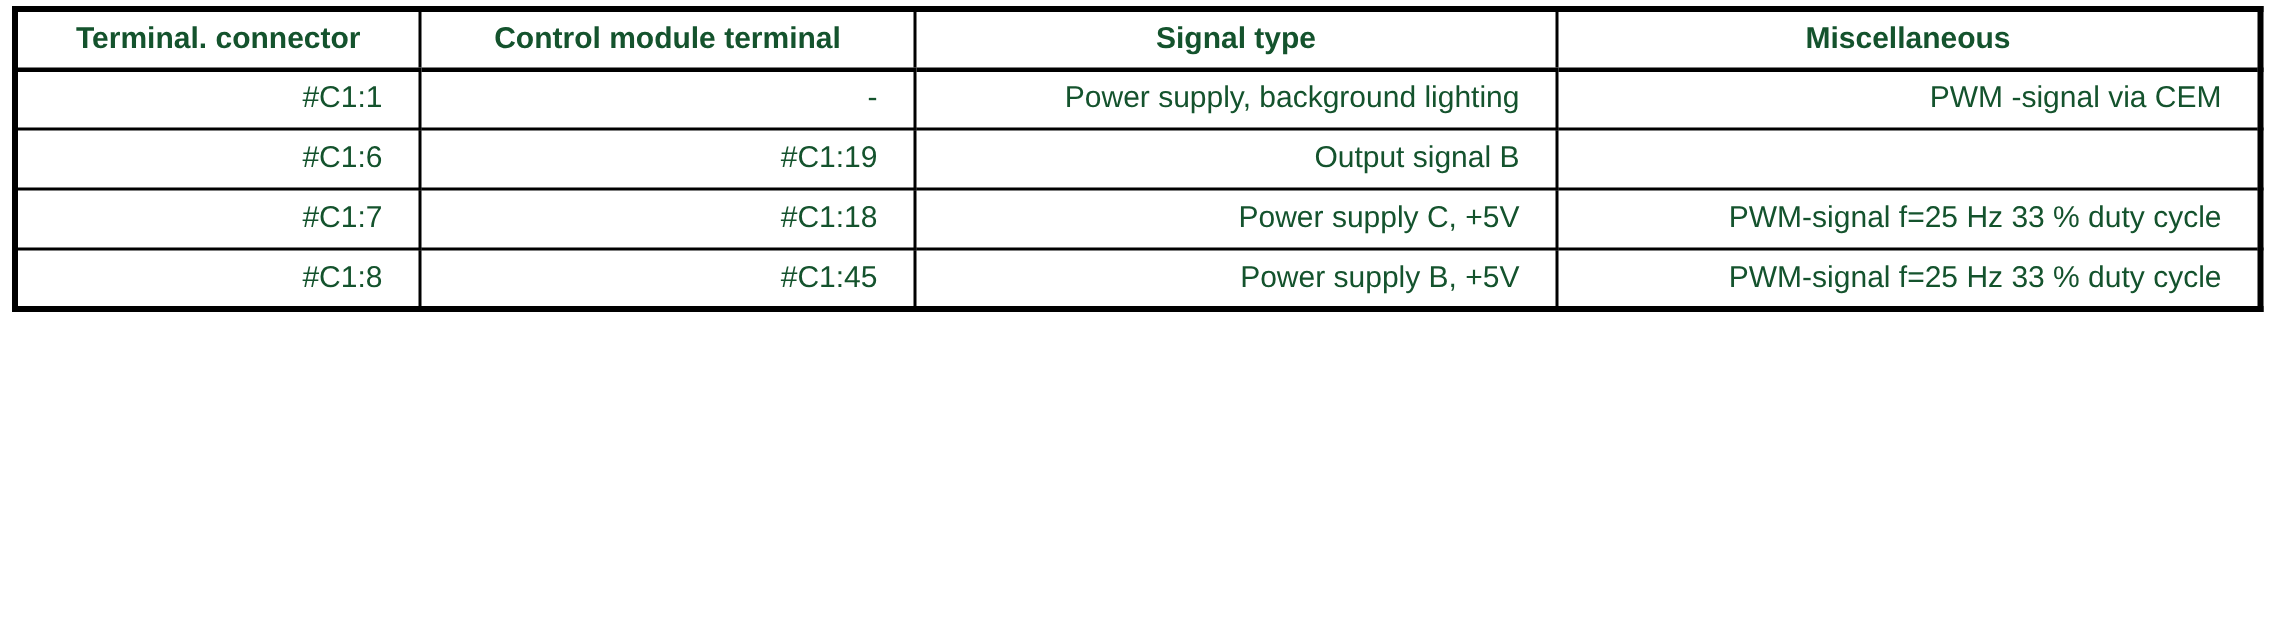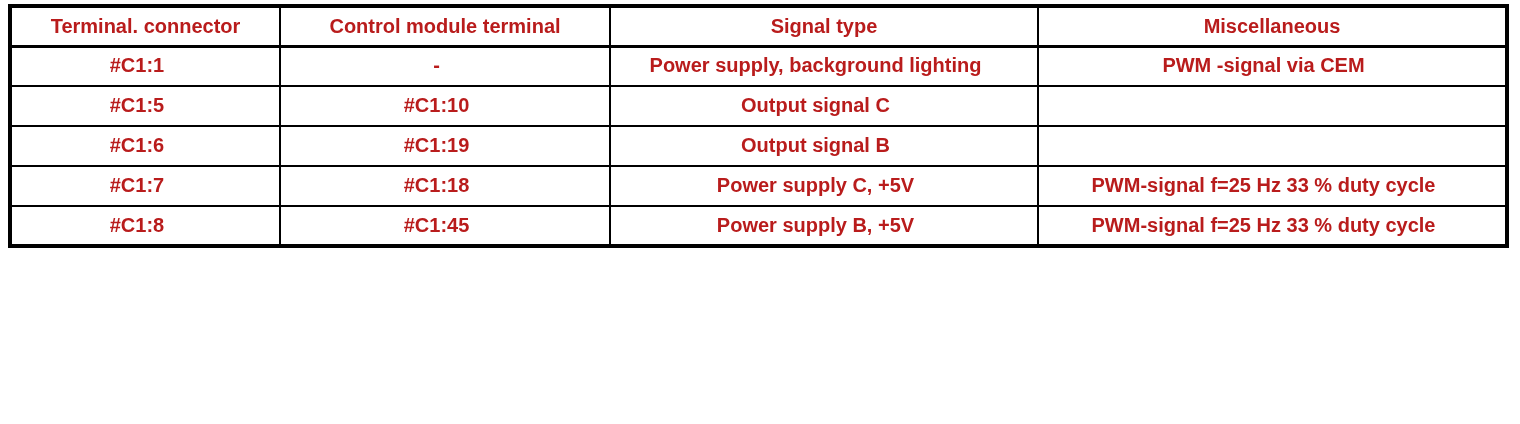--- a/index.html
+++ b/index.html
@@ -19,37 +19,37 @@
     border-collapse: collapse;
     table-layout: fixed;
     width: 1497px;
     background: #ffffff;
     border: 4px solid #000000;
   }
   table.pin-table th,
   table.pin-table td {
     border: 2px solid #000000;
     font-family: "Liberation Sans", "DejaVu Sans", sans-serif;
-    color: #b91c1c;
+    color: #14532d;
     box-sizing: border-box;
     overflow: hidden;
   }
   table.pin-table th {
     font-size: 20px;
     font-weight: bold;
     text-align: center;
     vertical-align: middle;
     height: 40px;
     padding: 2px 6px;
     border-bottom-width: 3px;
   }
   table.pin-table td {
     font-size: 20px;
-    font-weight: bold;
-    text-align: center;
+    font-weight: normal;
+    text-align: right;
     vertical-align: middle;
     height: 40px;
     padding: 2px 24px 2px 7px;
     line-height: 1.28;
     white-space: pre-line;
   }
   col.c1 { width: 270px; }
   col.c2 { width: 330px; }
   col.c3 { width: 428px; }
   col.c4 { width: 469px; }
@@ -74,26 +74,20 @@
       </tr>
     </thead>
     <tbody>
       <tr>
         <td>#C1:1</td>
         <td>-</td>
         <td>Power supply, background lighting</td>
         <td>PWM -signal via CEM</td>
       </tr>
       <tr>
-        <td>#C1:5</td>
-        <td>#C1:10</td>
-        <td>Output signal C</td>
-        <td></td>
-      </tr>
-      <tr>
         <td>#C1:6</td>
         <td>#C1:19</td>
         <td>Output signal B</td>
         <td></td>
       </tr>
       <tr>
         <td>#C1:7</td>
         <td>#C1:18</td>
         <td>Power supply C, +5V</td>
         <td>PWM-signal f=25 Hz 33 % duty cycle</td>

